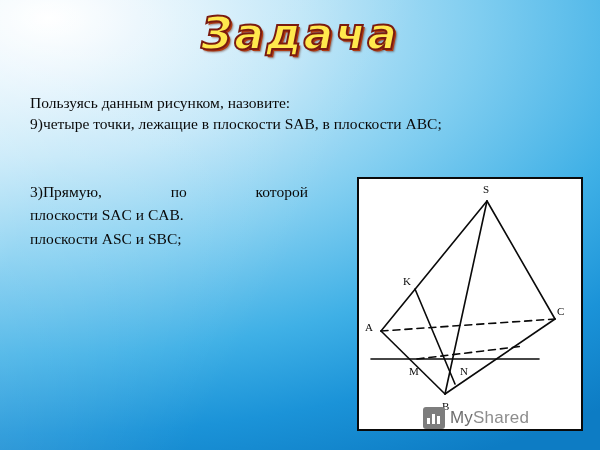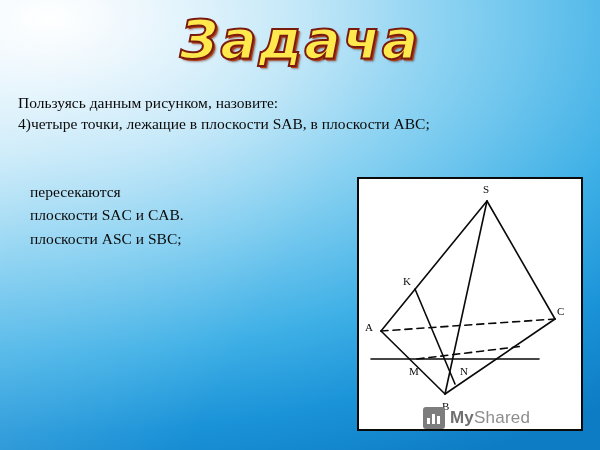--- a/index.html
+++ b/index.html
@@ -35,42 +35,42 @@
   
   .title {
     position: absolute;
     left: 0;
     top: 8px;
     width: 600px;
     text-align: center;
     font-family: "DejaVu Sans", sans-serif;
     font-weight: bold;
     font-style: italic;
-    font-size: 54px;
+    font-size: 44px;
     letter-spacing: 2px;
     color: #ffe94d;
     -webkit-text-stroke: 2px #7a1b10;
     text-shadow:
       2px 2px 0 #b03a12,
       3px 3px 2px rgba(80,20,0,0.45);
     z-index: 5;
   }
 
   
   .text-top {
     position: absolute;
     left: 18px;
     top: 92px;
     width: 440px;
     font-size: 15.5px;
     line-height: 1.38;
     color: #0a0a0a;
     z-index: 4;
   }
-  .text-top div { white-space: nowrap; }
+  .text-top div { white-space: nowrap; margin-left: 12px; }
 
   .text-lower {
     position: absolute;
     left: 30px;
     top: 180px;
     width: 300px;
     font-size: 15.5px;
     line-height: 1.5;
     color: #0a0a0a;
     z-index: 4;
@@ -126,36 +126,40 @@
   }
   .wm-badge .bars i:nth-child(1) { height: 6px; }
   .wm-badge .bars i:nth-child(2) { height: 10px; }
   .wm-badge .bars i:nth-child(3) { height: 8px; }
   .wm-text {
     font-family: "Liberation Sans", sans-serif;
     font-size: 17px;
     color: #8d8d8d;
     letter-spacing: 0.2px;
   }
-  .wm-text b { color: #6f6f6f; font-weight: bold; }
+  .wm-text b { color: #6f6f6f; font-weight: normal; }
 </style>
 </head>
 <body>
 
 <div id="slide">
 
   <div class="title">Задача</div>
 
   <div class="text-top">
     <div>Пользуясь данным рисунком, назовите:</div>
-    <div>4)четыре точки, лежащие в плоскости SAB, в плоскости ABC;</div>
+    <div>9)четыре точки, лежащие в плоскости SAB, в плоскости ABC;</div>
   </div>
 
   <div class="text-lower">
-    <div>пересекаются</div>
+    <div class="justify-line">
+      <span>3)Прямую,</span>
+      <span>по</span>
+      <span>которой</span>
+    </div>
     <div>плоскости SAC и CAB.</div>
     <div>плоскости ASC и SBC;</div>
   </div>
 
   <div class="figure-box">
     <svg width="218" height="246" viewBox="0 0 218 246" xmlns="http://www.w3.org/2000/svg">
       <g fill="none" stroke="#0a0a0a" stroke-width="1.6" stroke-linecap="round">
 
         <line x1="128" y1="22" x2="22" y2="152"></line>
         <line x1="128" y1="22" x2="86" y2="215"></line>

